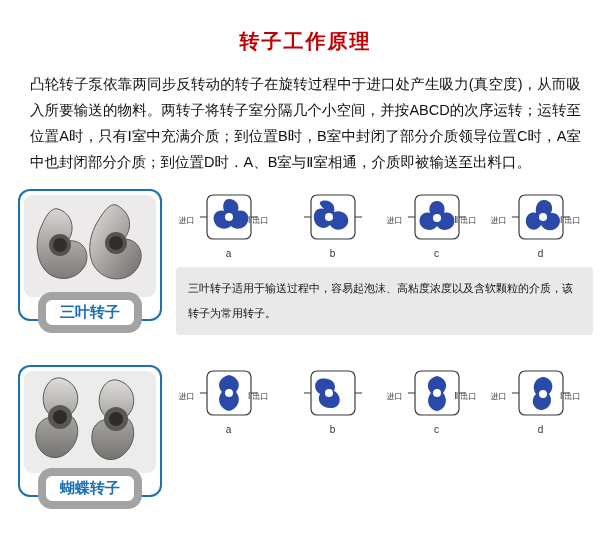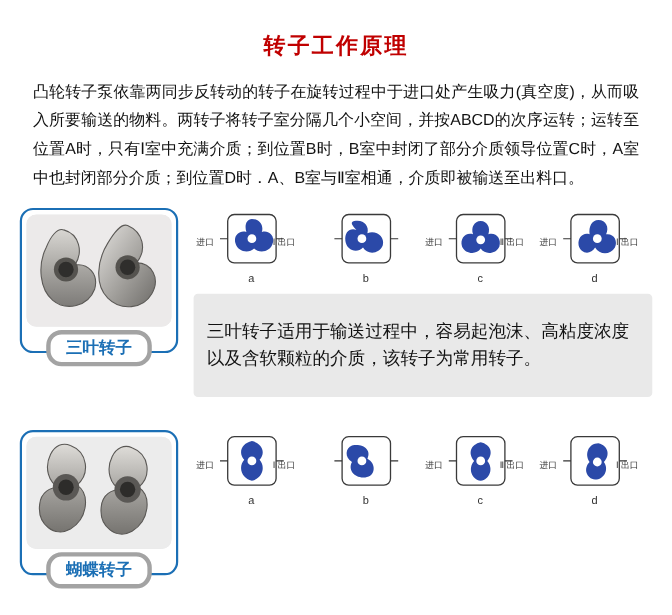--- a/index.html
+++ b/index.html
@@ -50,21 +50,21 @@
     border-radius:9px;
     overflow:hidden;
     background:#e9e9ea;
   }
   .label-pill{
     position:absolute;
     left:50%;
     transform:translateX(-50%);
     bottom:-14px;
     background:#ffffff;
-    border:4px solid #a3a3a3;
+    border:8px solid #a3a3a3;
     border-radius:14px;
     padding:3px 14px;
     font-size:15px;
     font-weight:bold;
     color:#1b6fb5;
     white-space:nowrap;
   }
   .right-col{
     flex:1 1 auto;
     margin-left:14px;
@@ -91,22 +91,22 @@
     color:#333;
     position:absolute;
     top:26px;
   }
   .port-in{left:0;}
   .port-out{right:10px;}
   .desc-box{
     margin-top:8px;
     background:#e9e9e9;
     border-radius:4px;
-    padding:22px 12px;
-    font-size:16px;
+    padding:9px 12px;
+    font-size:11px;
     line-height:25px;
     color:#111;
   }
   .sec2{margin-top:30px;}
 </style>
 </head>
 <body>
 
 <div class="title">转子工作原理</div>
 

